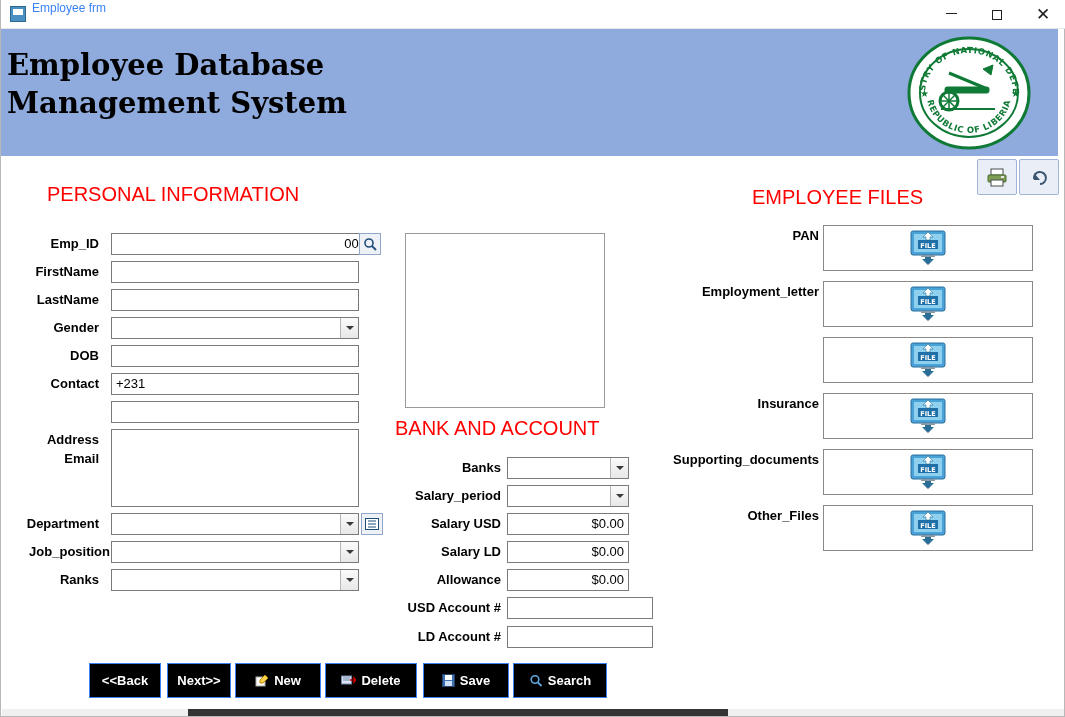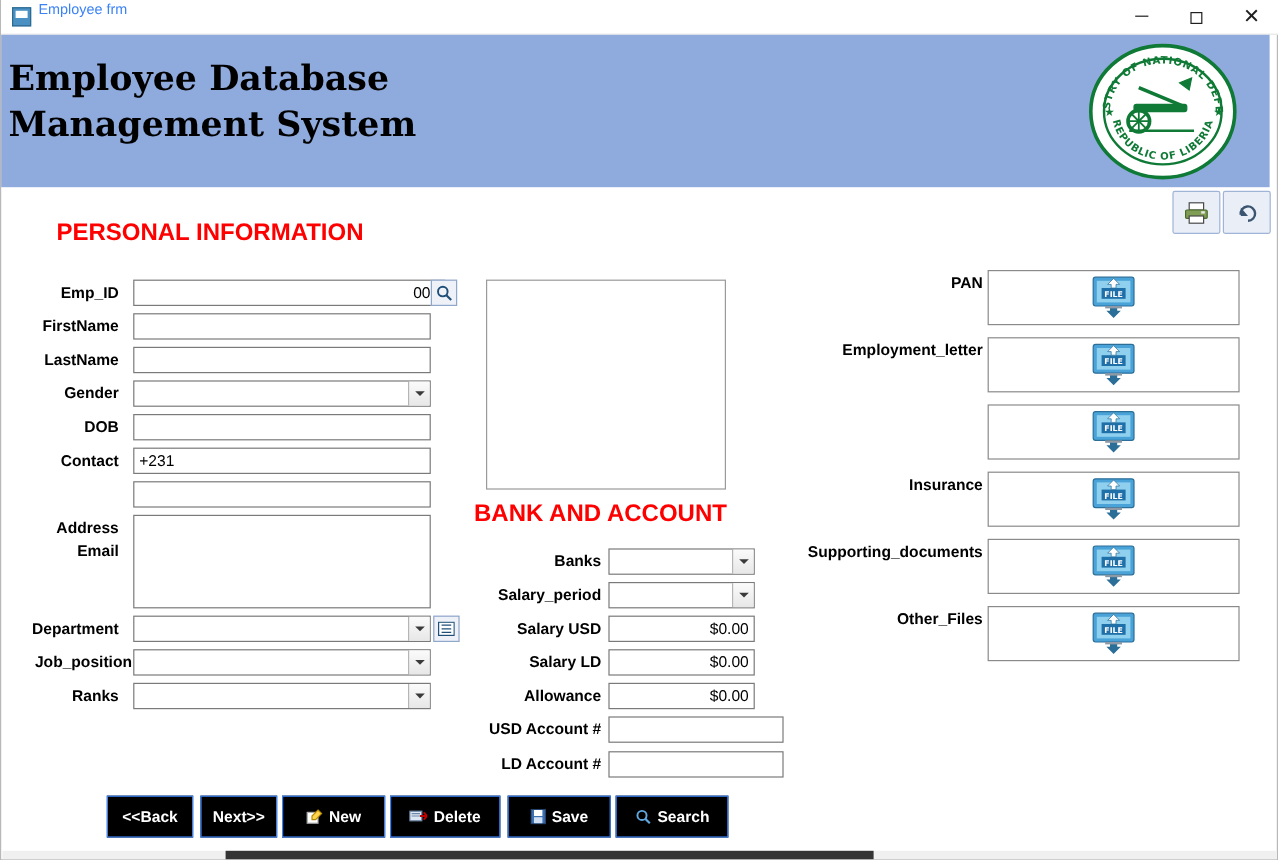--- a/index.html
+++ b/index.html
@@ -130,21 +130,21 @@
     left: 0; top: 0; right: 0; bottom: 0;
     display: flex;
     align-items: center;
     justify-content: center;
   }
 
   
   .section-title {
     position: absolute;
     color: #ff0000;
-    font-weight: bold;
+    font-weight: normal;
     font-size: 20px;
     white-space: nowrap;
   }
   #title-personal { left: 46px; top: 183px; }
   #title-bank     { left: 394px; top: 417px; }
   #title-files    { left: 751px; top: 186px; }
 
   
   .lbl {
     position: absolute;
@@ -333,20 +333,21 @@
     <div class="ic">
       <svg width="22" height="20" viewBox="0 0 22 20">
         <path d="M 6 12 A 6 6 0 1 1 12 17" fill="none" stroke="#3b5570" stroke-width="2"></path>
         <path d="M 6 6 L 6 13 L 12 13 Z" fill="#3b5570"></path>
       </svg>
     </div>
   </div>
 
   <div class="section-title" id="title-personal">PERSONAL INFORMATION</div>
   <div class="section-title" id="title-bank">BANK AND ACCOUNT</div>
+  <div class="section-title" id="title-files">EMPLOYEE FILES</div>
 
   <div class="lbl" style="left:0px; top:236px; width:98px;">Emp_ID</div>
   <div class="fld right" style="left:110px; top:233px; width:260px;">009</div>
   <div class="mini-btn" style="left:358px; top:233px;">
     <svg width="14" height="14" viewBox="0 0 14 14">
       <circle cx="6" cy="6" r="4" fill="none" stroke="#1f4e79" stroke-width="1.6"></circle>
       <line x1="9" y1="9" x2="13" y2="13" stroke="#1f4e79" stroke-width="1.8"></line>
     </svg>
   </div>
 

